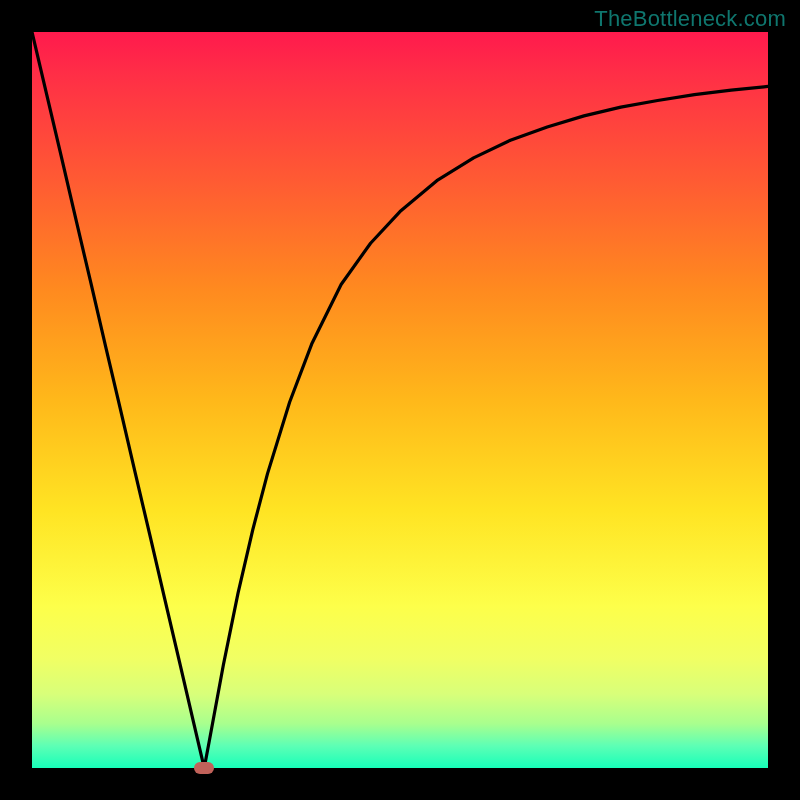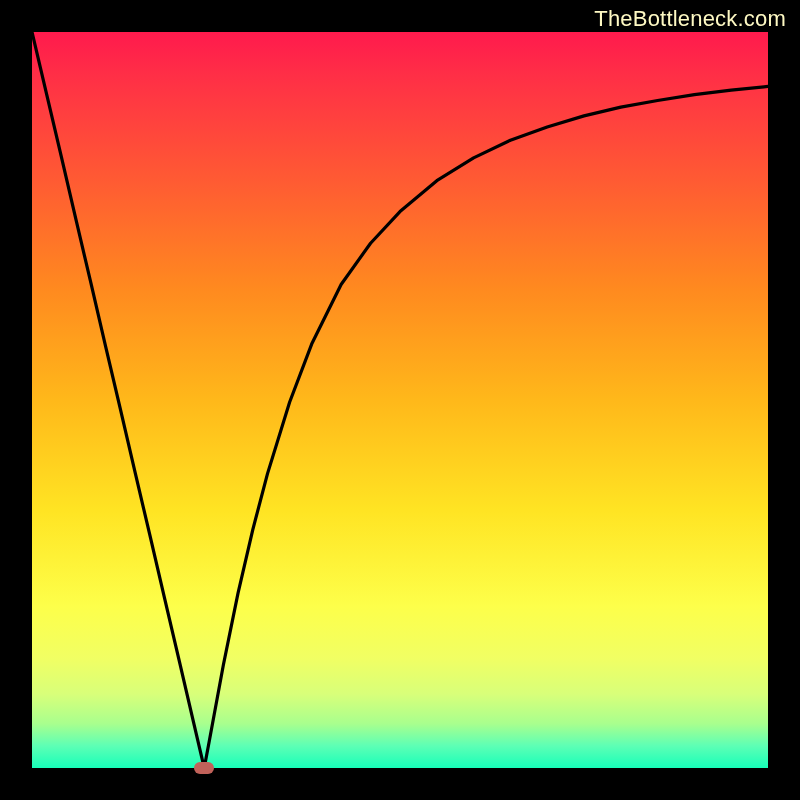--- a/index.html
+++ b/index.html
@@ -53,21 +53,21 @@
     width: 20px;
     height: 12px;
     border-radius: 6px;
     background: #c1625a;
     transform: translate(-50%, -50%);
   }
   .watermark {
     position: absolute;
     top: 6px;
     right: 14px;
-    color: #fef9c3;
+    color: #0f766e;
     font-size: 22px;
     font-weight: 500;
     letter-spacing: 0.2px;
   }
 </style>
 </head>
 <body>
 
 <div class="frame">
   <div class="watermark">TheBottleneck.com</div>

